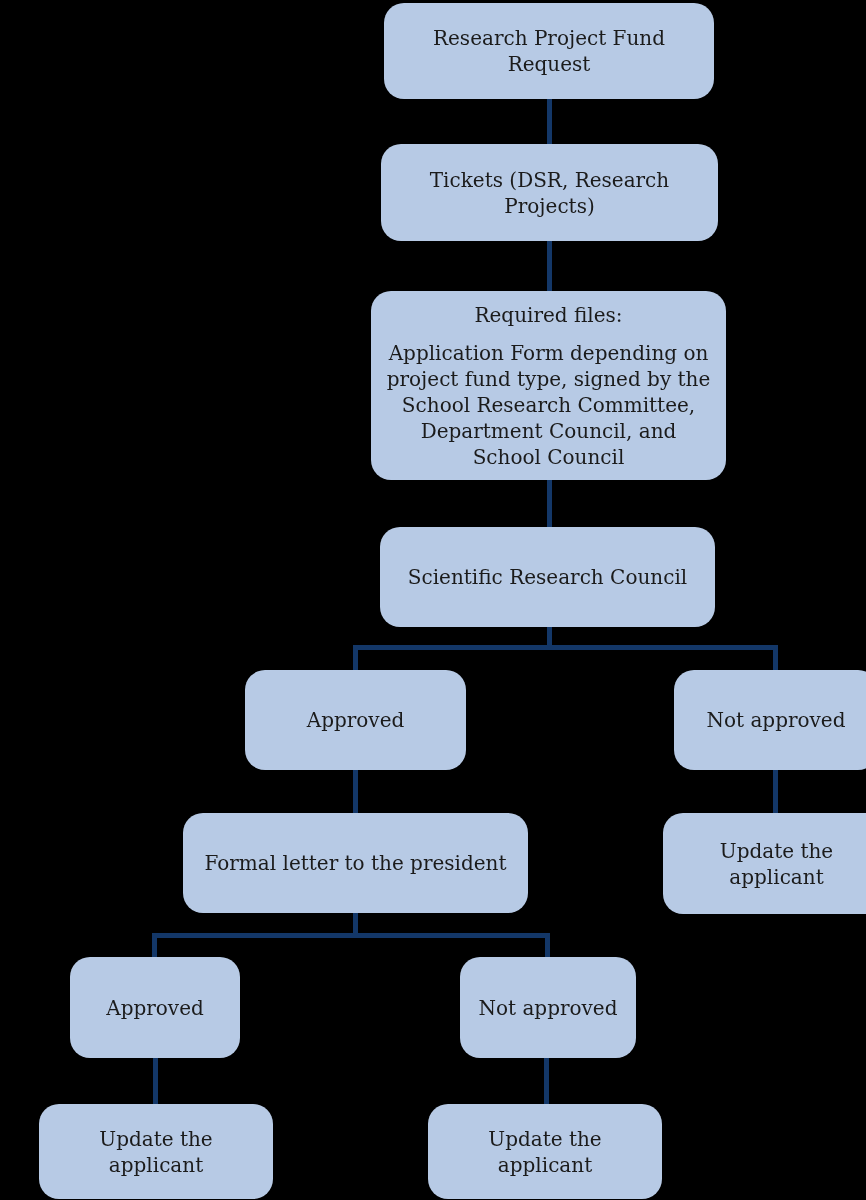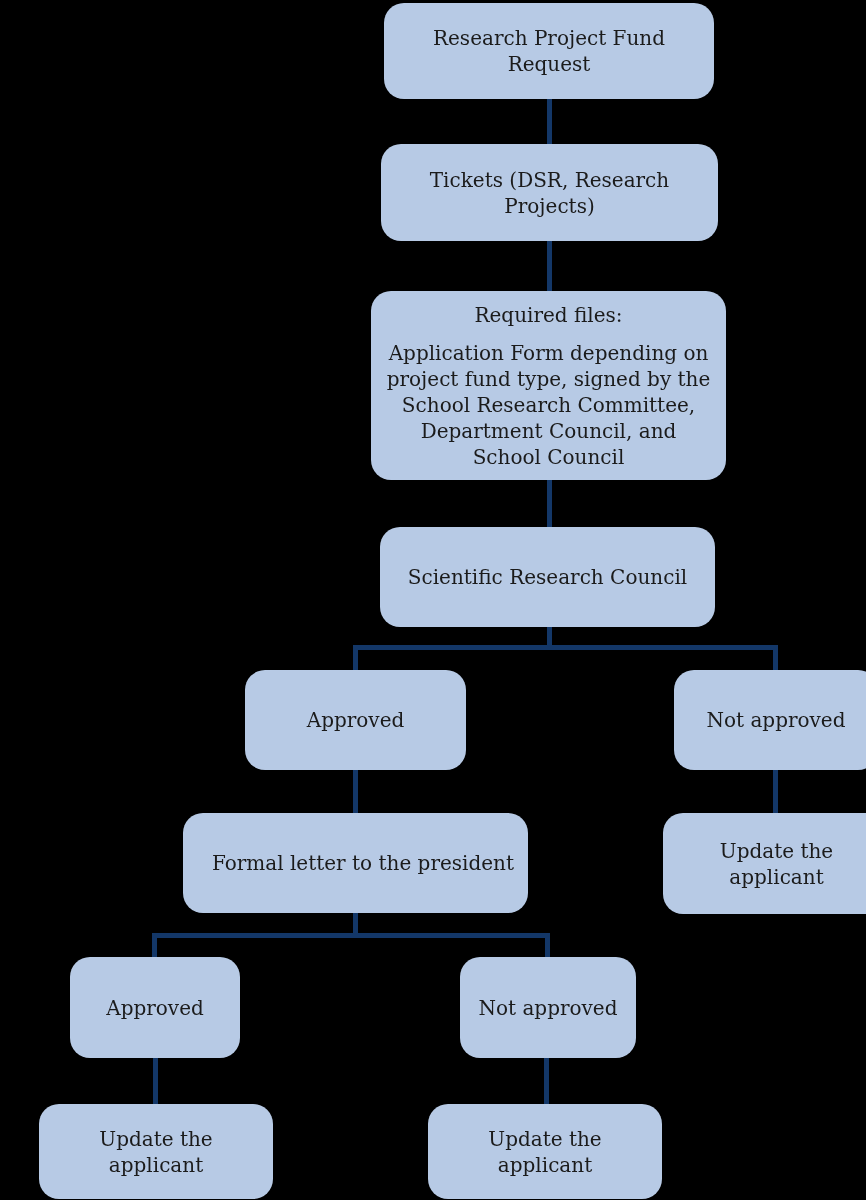--- a/index.html
+++ b/index.html
@@ -79,21 +79,21 @@
   </div>
 
   <div class="node" style="left:207px; top:670px; width:221px; height:100px;">
     <span>Approved</span>
   </div>
 
   <div class="node" style="left:636px; top:670px; width:204px; height:100px;">
     <span>Not approved</span>
   </div>
 
-  <div class="node" style="left:145px; top:813px; width:345px; height:100px;align-items:flex-end;">
+  <div class="node" style="left:145px; top:813px; width:345px; height:100px;">
     <span>Formal letter to the president</span>
   </div>
 
   <div class="node" style="left:625px; top:813px; width:227px; height:101px;">
     <span>Update the applicant</span>
   </div>
 
   <div class="node" style="left:32px; top:957px; width:170px; height:101px;">
     <span>Approved</span>
   </div>

